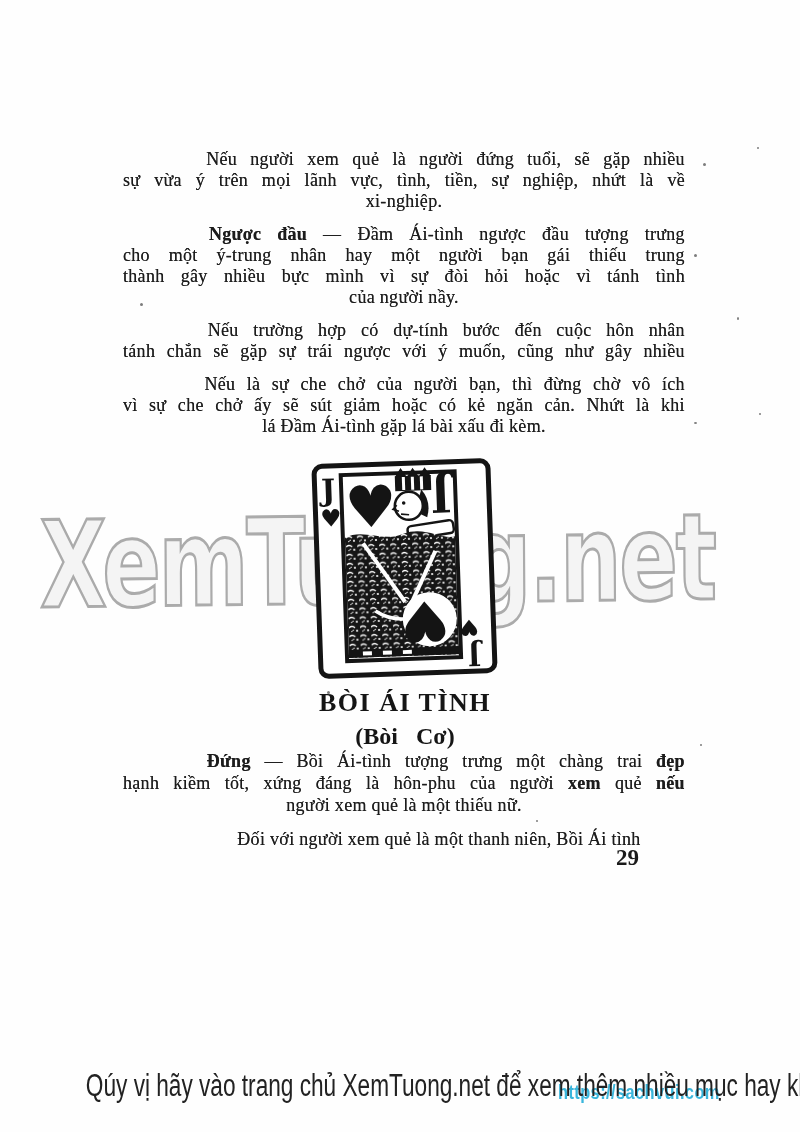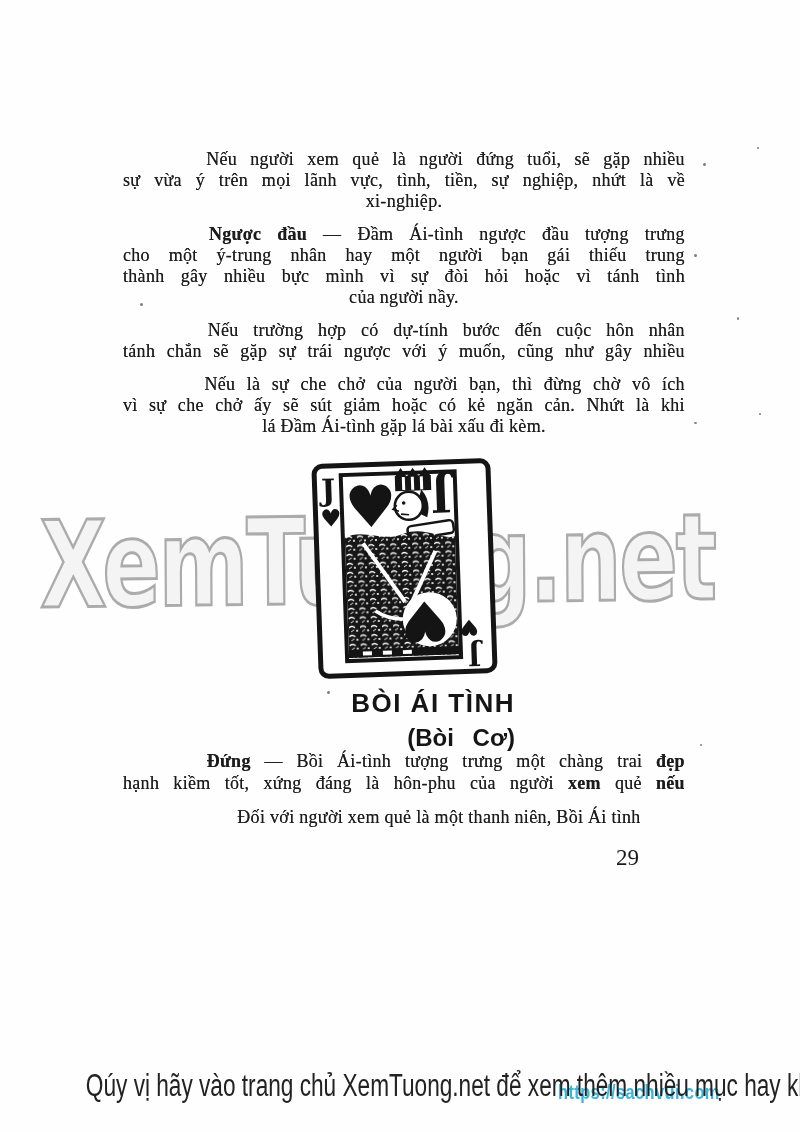--- a/index.html
+++ b/index.html
@@ -30,30 +30,30 @@
 
   
   .card-wrap{
     position:absolute;left:314px;top:460px;width:182px;height:218px;
     transform:rotate(-2deg);z-index:3;
   }
   .card-wrap svg{display:block;}
 
   
   .caption{
-    position:absolute;left:295px;top:688px;width:220px;text-align:right;z-index:3;
-    font-family:Liberation Sans, sans-serif;color:#151515;
+    position:absolute;left:295px;top:688px;width:220px;text-align:center;z-index:3;
+    font-family:Liberation Serif, serif;color:#151515;
   }
   .caption .title{font-size:26px;font-weight:bold;letter-spacing:1.5px;}
   .caption .subtitle{font-size:24px;font-weight:bold;margin-top:5px;word-spacing:12px;}
 
   
   .page-number{
     position:absolute;left:616px;top:845px;
-    font-size:23px;font-weight:normal;color:#1a1a1a;z-index:3;
+    font-size:23px;font-weight:bold;color:#1a1a1a;z-index:3;
   }
 
   
   .watermark{
     position:absolute;left:40px;top:496px;z-index:2;white-space:nowrap;
     font-family:"DejaVu Sans","Liberation Sans",sans-serif;
     font-weight:bold;font-size:120px;letter-spacing:-3px;
     color:#f4f4f4;
     -webkit-text-stroke:3px #ababab;
     transform:scaleX(0.72) rotate(-0.5deg);transform-origin:left center;
@@ -312,20 +312,21 @@
           <span>xứng</span>
           <span>đáng</span>
           <span>là</span>
           <span>hôn-phu</span>
           <span>của</span>
           <span>người</span>
           <span class="bold">xem</span>
           <span>quẻ</span>
           <span class="bold">nếu</span>
         </div>
+        <div class="line last"><span>người xem quẻ là một thiếu nữ.</span></div>
       </div>
       <div class="para">
         <div class="line last ind"><span>Đối với người xem quẻ là một thanh niên, Bồi Ái tình</span></div>
       </div>
     </div>
 
   <div class="page-number">29</div>
 
   <div class="speck" style="left:703px;top:163px;width:3px;height:3px;"></div>
   <div class="speck" style="left:757px;top:147px;width:2px;height:2px;"></div>

